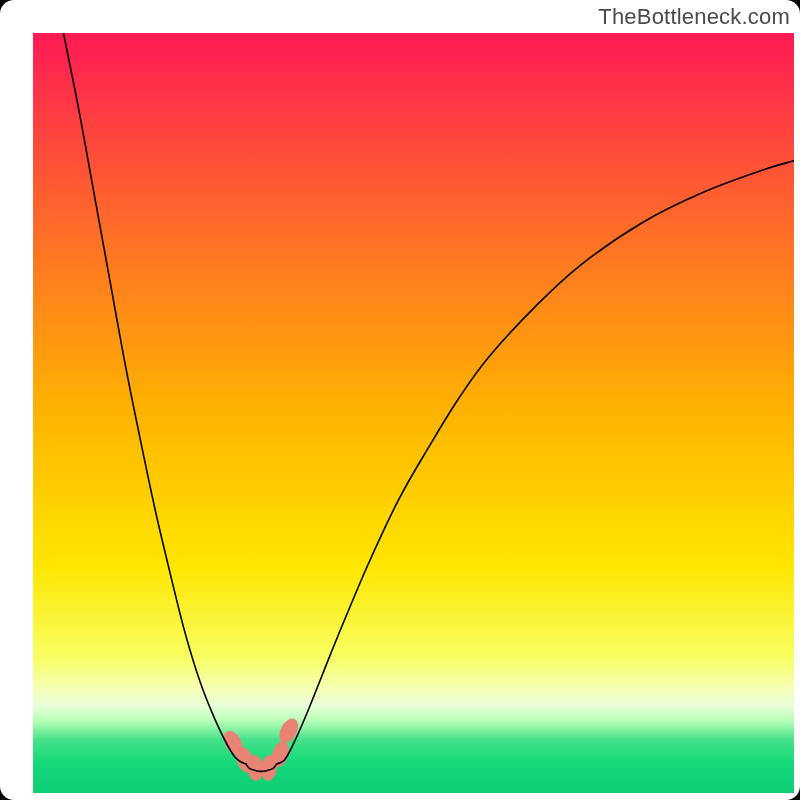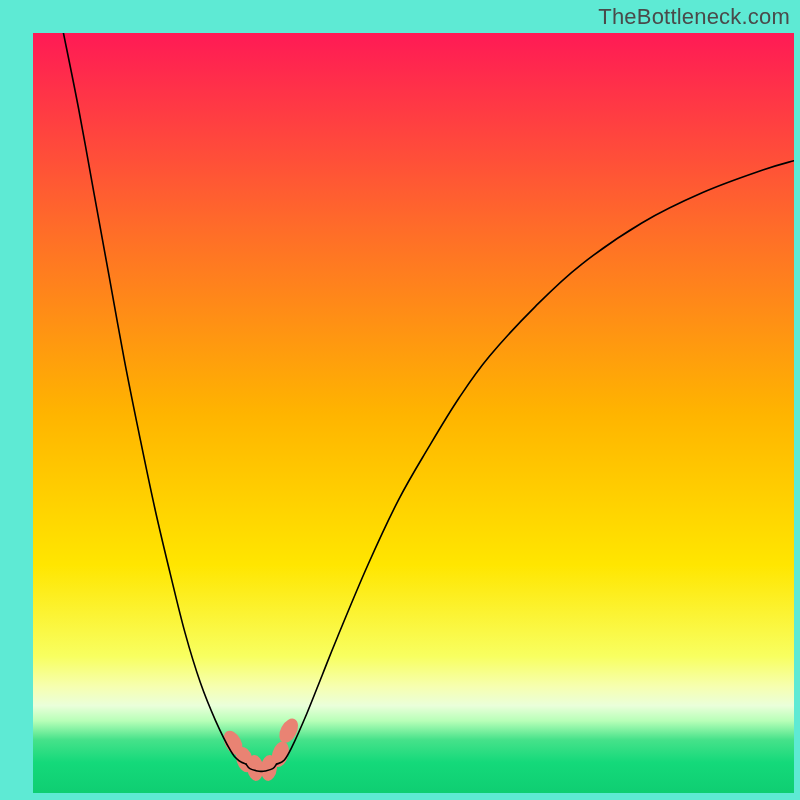--- a/index.html
+++ b/index.html
@@ -8,21 +8,22 @@
     width: 800px;
     height: 800px;
     overflow: hidden;
     background: #000;
     font-family: Arial, Helvetica, sans-serif;
   }
   .frame {
     position: absolute;
     left: 0; top: 0;
     width: 800px; height: 800px;
-    background: #5eead4;
+    background: #ffffff;
+    border-radius: 14px;
   }
   .plot {
     position: absolute;
     left: 33px;
     top: 33px;
     width: 761px;
     height: 760px;
     overflow: hidden;
   }
   .plot svg {

